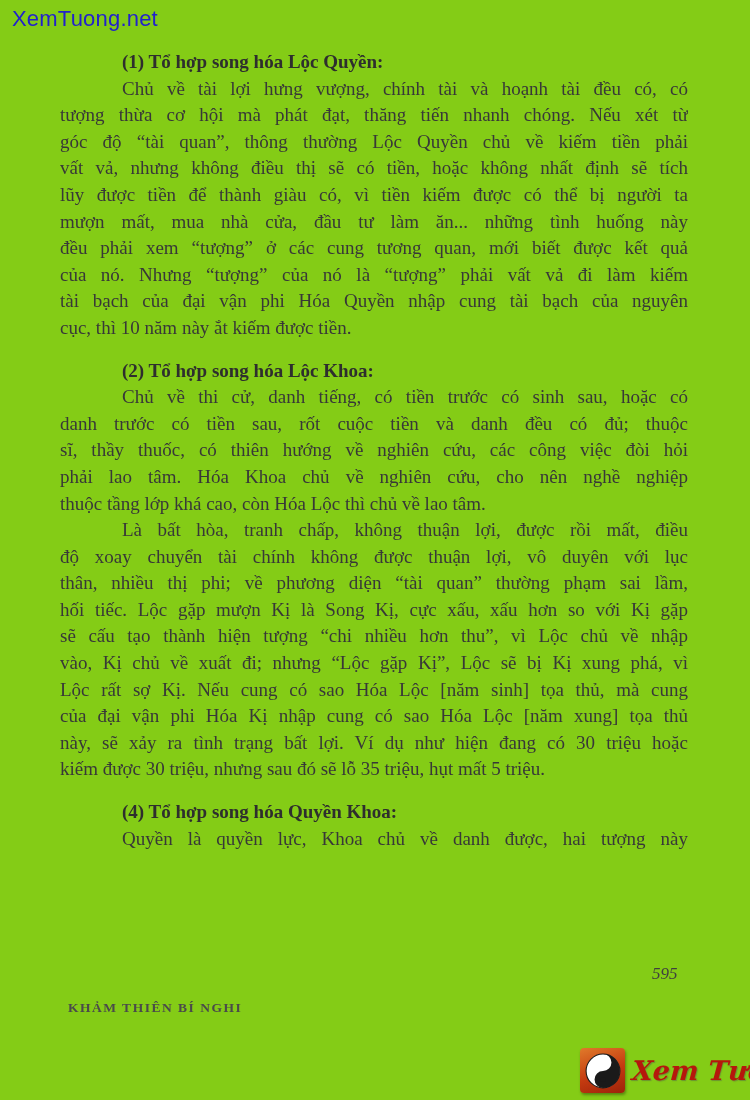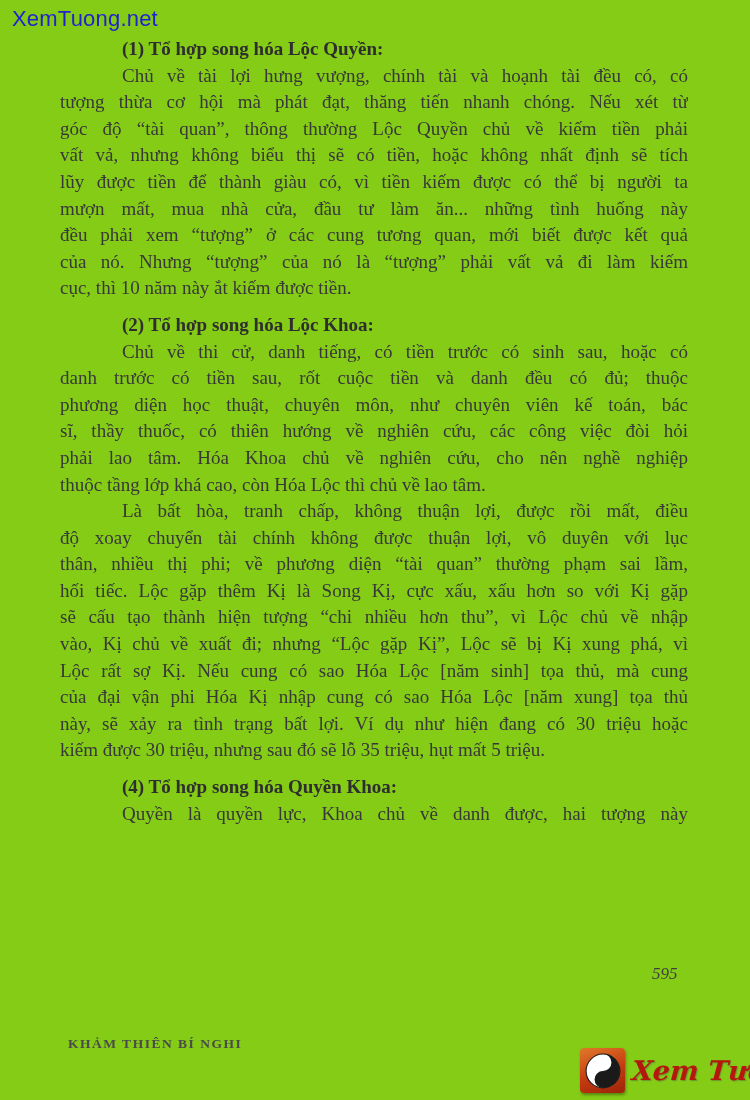--- a/index.html
+++ b/index.html
@@ -4,27 +4,27 @@
 <style>
   html,body{margin:0;padding:0;background:#e8e8e8;}
   #page{position:relative;width:750px;height:1100px;background:#84cc16;overflow:hidden;
         font-family:"Liberation Serif","DejaVu Serif",serif;}
   
   .watermark{position:absolute;left:12px;top:6px;font-family:"Liberation Sans","DejaVu Sans",sans-serif;
              font-size:22px;letter-spacing:0.2px;}
   
   .text-column{position:absolute;left:60px;top:36px;width:628px;color:#383838;
                font-size:19px;line-height:26.6px;}
-  .heading{font-weight:bold;color:#2e2e2e;text-indent:62px;margin-top:10px;white-space:nowrap;}
-  .heading.no-gap{margin-top:0;}
+  .heading{font-weight:bold;color:#2e2e2e;text-indent:62px;margin-top:16px;white-space:nowrap;}
+  .heading.no-gap{margin-top:13px;}
   .line{text-align:justify;text-align-last:justify;text-justify:inter-word;height:26.6px;overflow:hidden;}
   .line.first{text-indent:62px;}
   .line.para-end{text-align-last:left;}
   
-  .footer-title{position:absolute;left:68px;top:1036px;font-size:13.5px;font-weight:bold;
+  .footer-title{position:absolute;left:68px;top:1000px;font-size:13.5px;font-weight:bold;
                 letter-spacing:1.5px;color:#4a4a4a;}
   .footer-page{position:absolute;left:652px;top:964px;font-size:17px;font-style:italic;color:#3f3f3f;}
   
   .site-logo{position:absolute;left:580px;top:1048px;display:flex;align-items:center;gap:7px;}
   .yy-box{width:45px;height:45px;border-radius:4px;display:flex;align-items:center;justify-content:center;
           background:linear-gradient(160deg,#e07a2a 0%,#c43a10 55%,#9c230a 100%);
           box-shadow:1px 2px 3px rgba(0,0,0,0.35);}
   .yy-box svg{display:block;}
   .logo-text{font-family:"DejaVu Serif","Liberation Serif",serif;font-style:italic;font-weight:bold;
              font-size:27px;transform:skewX(-4deg);
@@ -35,37 +35,37 @@
 
 <div id="page">
 
   <div class="watermark" style="color:#2222cc;">XemTuong.net</div>
 
   <div class="text-column">
       <div class="heading no-gap">(1) Tổ hợp song hóa Lộc Quyền:</div>
       <div class="line first">Chủ về tài lợi hưng vượng, chính tài và hoạnh tài đều có, có</div>
       <div class="line">tượng thừa cơ hội mà phát đạt, thăng tiến nhanh chóng. Nếu xét từ</div>
       <div class="line">góc độ “tài quan”, thông thường Lộc Quyền chủ về kiếm tiền phải</div>
-      <div class="line">vất vả, nhưng không biểu thị sẽ có tiền, hoặc không nhất định sẽ tích</div>
+      <div class="line">vất vả, nhưng không điều thị sẽ có tiền, hoặc không nhất định sẽ tích</div>
       <div class="line">lũy được tiền để thành giàu có, vì tiền kiếm được có thể bị người ta</div>
       <div class="line">mượn mất, mua nhà cửa, đầu tư làm ăn... những tình huống này</div>
       <div class="line">đều phải xem “tượng” ở các cung tương quan, mới biết được kết quả</div>
       <div class="line">của nó. Nhưng “tượng” của nó là “tượng” phải vất vả đi làm kiếm</div>
+      <div class="line">tài bạch của đại vận phi Hóa Quyền nhập cung tài bạch của nguyên</div>
       <div class="line para-end">cục, thì 10 năm này ắt kiếm được tiền.</div>
       <div class="heading">(2) Tổ hợp song hóa Lộc Khoa:</div>
       <div class="line first">Chủ về thi cử, danh tiếng, có tiền trước có sinh sau, hoặc có</div>
       <div class="line">danh trước có tiền sau, rốt cuộc tiền và danh đều có đủ; thuộc</div>
-      <div class="line">phương diện học thuật, chuyên môn, như chuyên viên kế toán, bác</div>
       <div class="line">sĩ, thầy thuốc, có thiên hướng về nghiên cứu, các công việc đòi hỏi</div>
       <div class="line">phải lao tâm. Hóa Khoa chủ về nghiên cứu, cho nên nghề nghiệp</div>
       <div class="line para-end">thuộc tầng lớp khá cao, còn Hóa Lộc thì chủ về lao tâm.</div>
       <div class="line first">Là bất hòa, tranh chấp, không thuận lợi, được rồi mất, điều</div>
       <div class="line">độ xoay chuyển tài chính không được thuận lợi, vô duyên với lục</div>
       <div class="line">thân, nhiều thị phi; về phương diện “tài quan” thường phạm sai lầm,</div>
-      <div class="line">hối tiếc. Lộc gặp thêm Kị là Song Kị, cực xấu, xấu hơn so với Kị gặp</div>
+      <div class="line">hối tiếc. Lộc gặp mượn Kị là Song Kị, cực xấu, xấu hơn so với Kị gặp</div>
       <div class="line">sẽ cấu tạo thành hiện tượng “chi nhiều hơn thu”, vì Lộc chủ về nhập</div>
       <div class="line">vào, Kị chủ về xuất đi; nhưng “Lộc gặp Kị”, Lộc sẽ bị Kị xung phá, vì</div>
       <div class="line">Lộc rất sợ Kị. Nếu cung có sao Hóa Lộc [năm sinh] tọa thủ, mà cung</div>
       <div class="line">của đại vận phi Hóa Kị nhập cung có sao Hóa Lộc [năm xung] tọa thủ</div>
       <div class="line">này, sẽ xảy ra tình trạng bất lợi. Ví dụ như hiện đang có 30 triệu hoặc</div>
       <div class="line para-end">kiếm được 30 triệu, nhưng sau đó sẽ lỗ 35 triệu, hụt mất 5 triệu.</div>
       <div class="heading">(4) Tổ hợp song hóa Quyền Khoa:</div>
       <div class="line first">Quyền là quyền lực, Khoa chủ về danh được, hai tượng này</div>
     </div>
 

